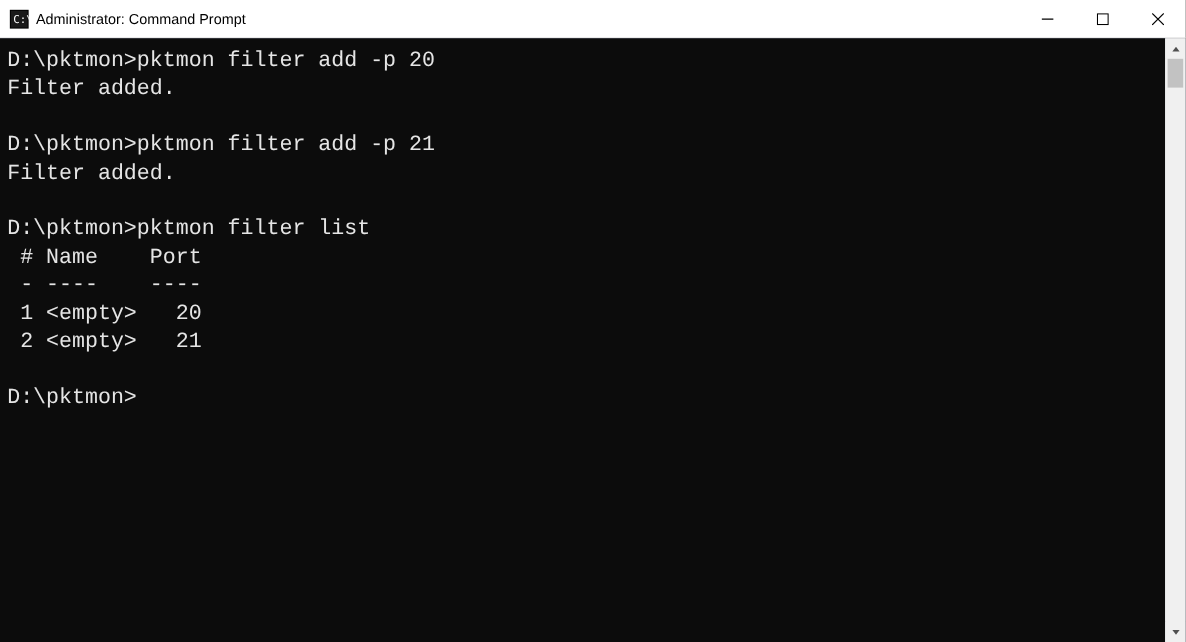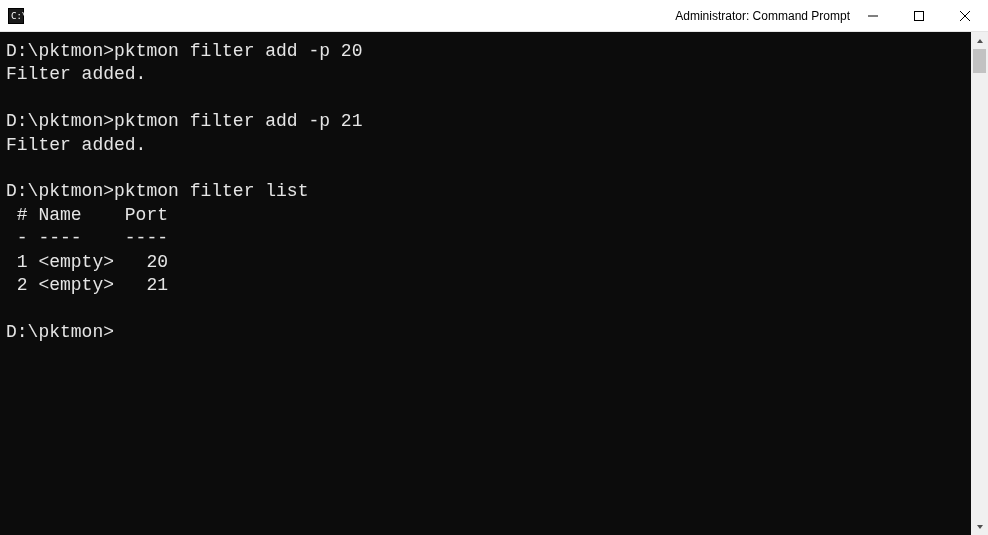--- a/index.html
+++ b/index.html
@@ -26,21 +26,20 @@
       margin-left: 8px;
       margin-right: 6px;
       display: inline-flex;
       align-items: center;
       justify-content: center;
     }
     .titlebar-title {
       font-size: 12px;
       color: #000;
       flex: 1;
-      text-align: right;
     }
     .window-controls {
       display: flex;
       height: 100%;
     }
     .window-btn {
       width: 46px;
       height: 100%;
       display: flex;
       align-items: center;

